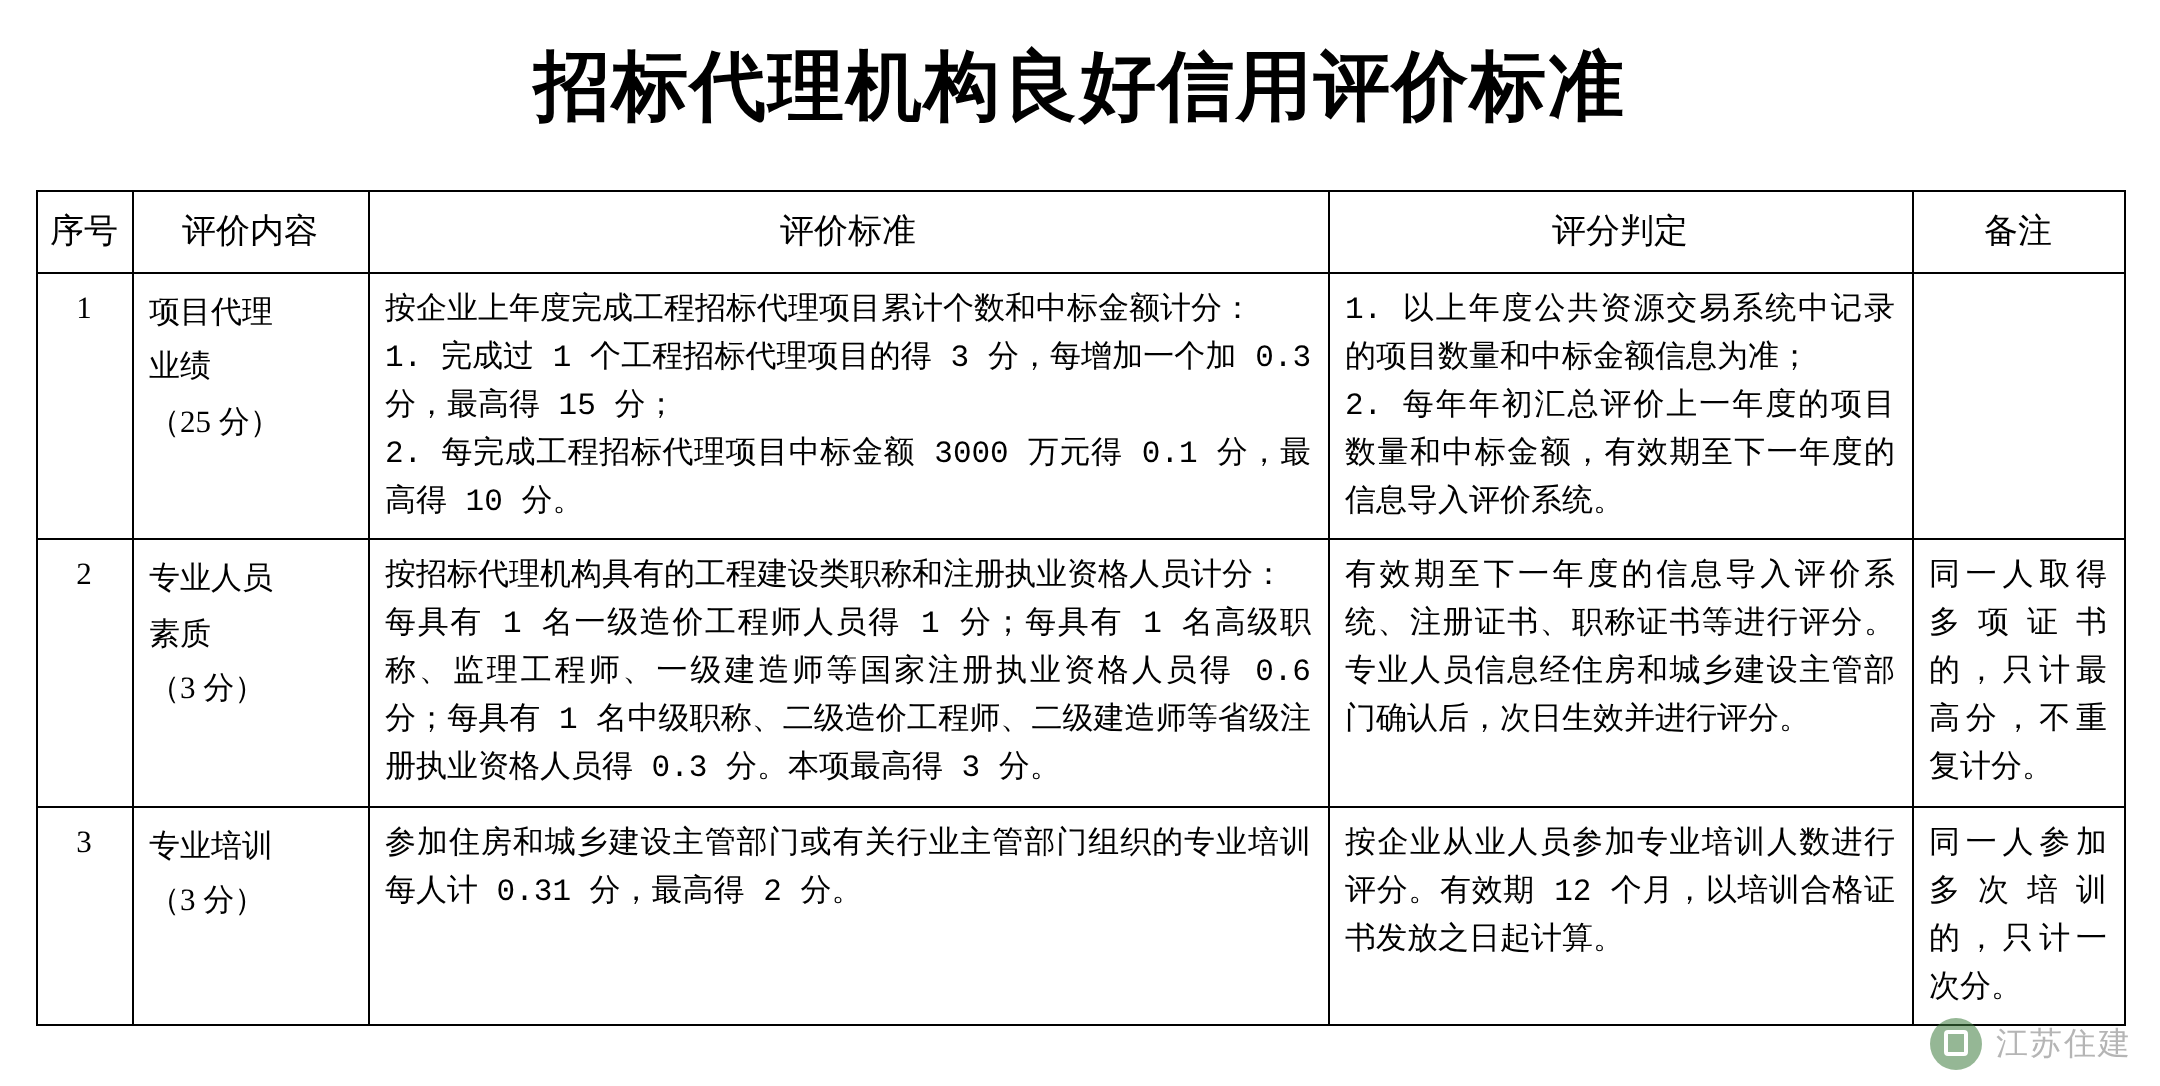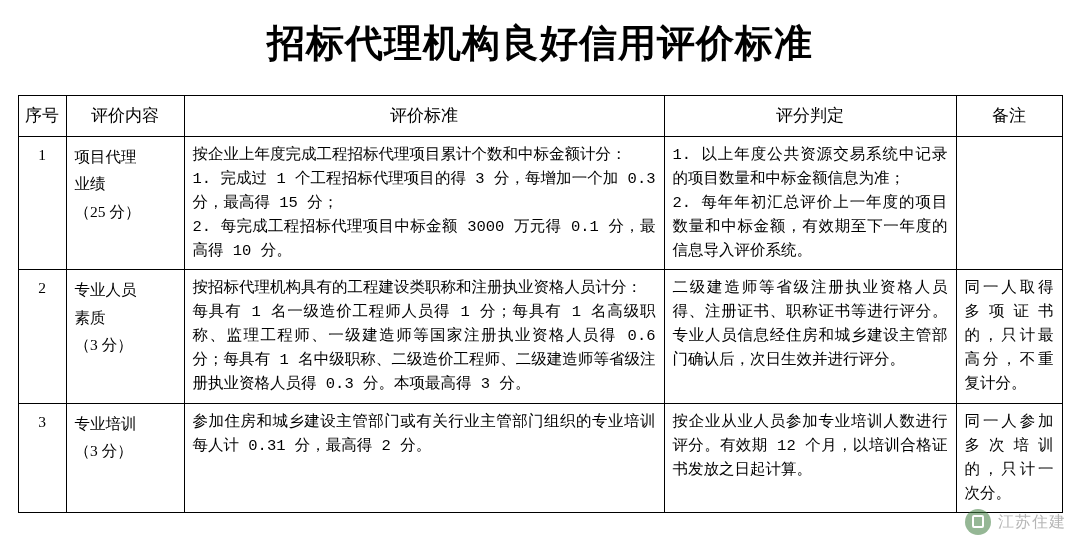--- a/index.html
+++ b/index.html
@@ -174,21 +174,21 @@
           </div>
         </td>
         <td>
           <div class="cell-lines">
             <p>按招标代理机构具有的工程建设类职称和注册执业资格人员计分：</p>
             <p>每具有 1 名一级造价工程师人员得 1 分；每具有 1 名高级职称、监理工程师、一级建造师等国家注册执业资格人员得 0.6 分；每具有 1 名中级职称、二级造价工程师、二级建造师等省级注册执业资格人员得 0.3 分。本项最高得 3 分。</p>
           </div>
         </td>
         <td>
           <div class="cell-lines">
-            <p>二级建造师等省级注册执业资格人员得、注册证书、职称证书等进行评分。专业人员信息经住房和城乡建设主管部门确认后，次日生效并进行评分。</p>
+            <p>有效期至下一年度的信息导入评价系统、注册证书、职称证书等进行评分。专业人员信息经住房和城乡建设主管部门确认后，次日生效并进行评分。</p>
           </div>
         </td>
         <td>
           <div class="cell-lines">
             <p>同一人取得多项证书的，只计最高分，不重复计分。</p>
           </div>
         </td>
       </tr>
 
       <tr>

